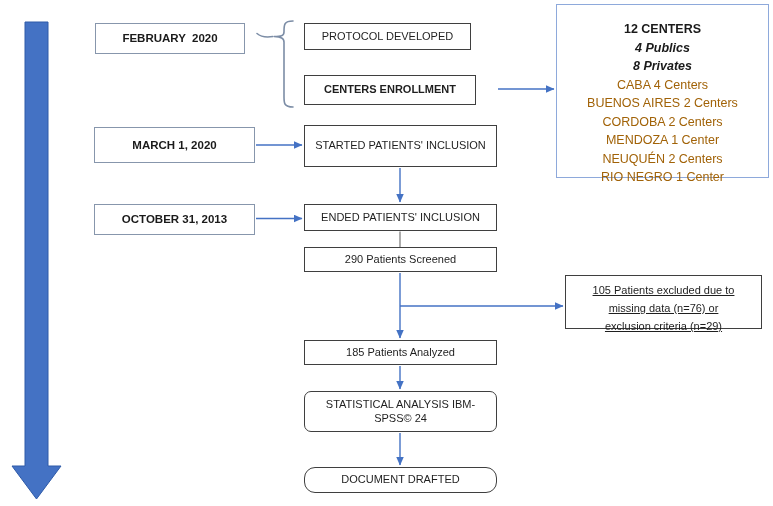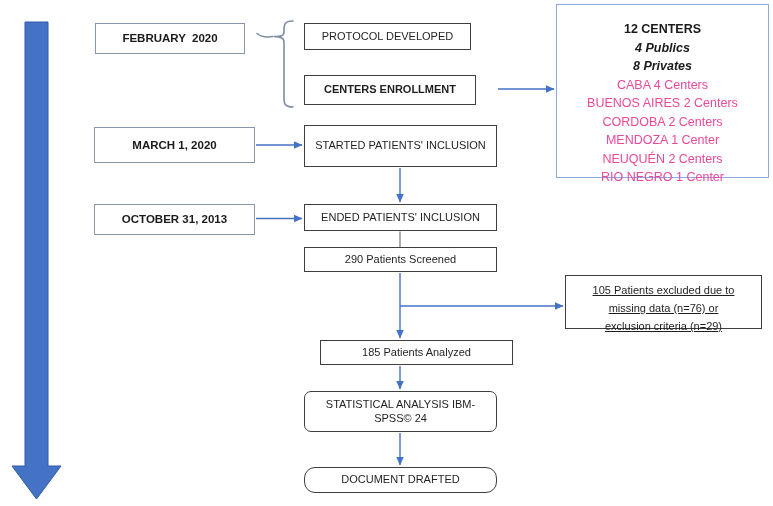--- a/index.html
+++ b/index.html
@@ -15,31 +15,31 @@
   }
   .step  { border:1.4px solid #3f3f3f; font-size:11px; color:#1f1f1f; padding:1px 6px; }
   .date  { border:1.4px solid #8796AC; font-size:11.5px; font-weight:bold; color:#1a1a1a; white-space:pre; }
   .excl  { border:1.5px solid #3f3f3f; font-size:11px; color:#1f1f1f; line-height:18px; display:block; padding-top:5px; }
   .centers {
     border:1.5px solid #8EA9DB; display:block; padding-top:15px;
     font-size:12.5px; line-height:18.5px; color:#1a1a1a;
   }
   .centers .t  { font-weight:bold; }
   .centers .pi { font-weight:bold; font-style:italic; }
-  .centers .g  { color:#ec4899; }
+  .centers .g  { color:#a16207; }
   
   .b-feb   { left:95px;  top:23px;  width:150px; height:31px; }
   .b-mar   { left:94px;  top:127px; width:161px; height:36px; }
   .b-oct   { left:94px;  top:204px; width:161px; height:31px; }
   .b-prot  { left:304px; top:23px;  width:167px; height:27px; }
   .b-enr   { left:304px; top:75px;  width:172px; height:30px;font-weight:bold; }
   .b-start { left:304px; top:125px; width:193px; height:42px; }
   .b-end   { left:304px; top:204px; width:193px; height:27px; }
   .b-scr   { left:304px; top:247px; width:193px; height:25px; }
-  .b-ana   { left:304px; top:340px; width:193px; height:25px;margin-left:16px; }
+  .b-ana   { left:304px; top:340px; width:193px; height:25px; }
   .b-stat  { left:304px; top:391px; width:193px; height:41px;border-radius:7px; }
   .b-doc   { left:304px; top:467px; width:193px; height:26px;border-radius:11px; }
   .b-cent  { left:556px; top:4px;   width:213px; height:174px; }
   .b-excl  { left:565px; top:275px; width:197px; height:54px;text-decoration:underline; }
 </style>
 </head>
 <body>
 
 <div id="canvas">
 

